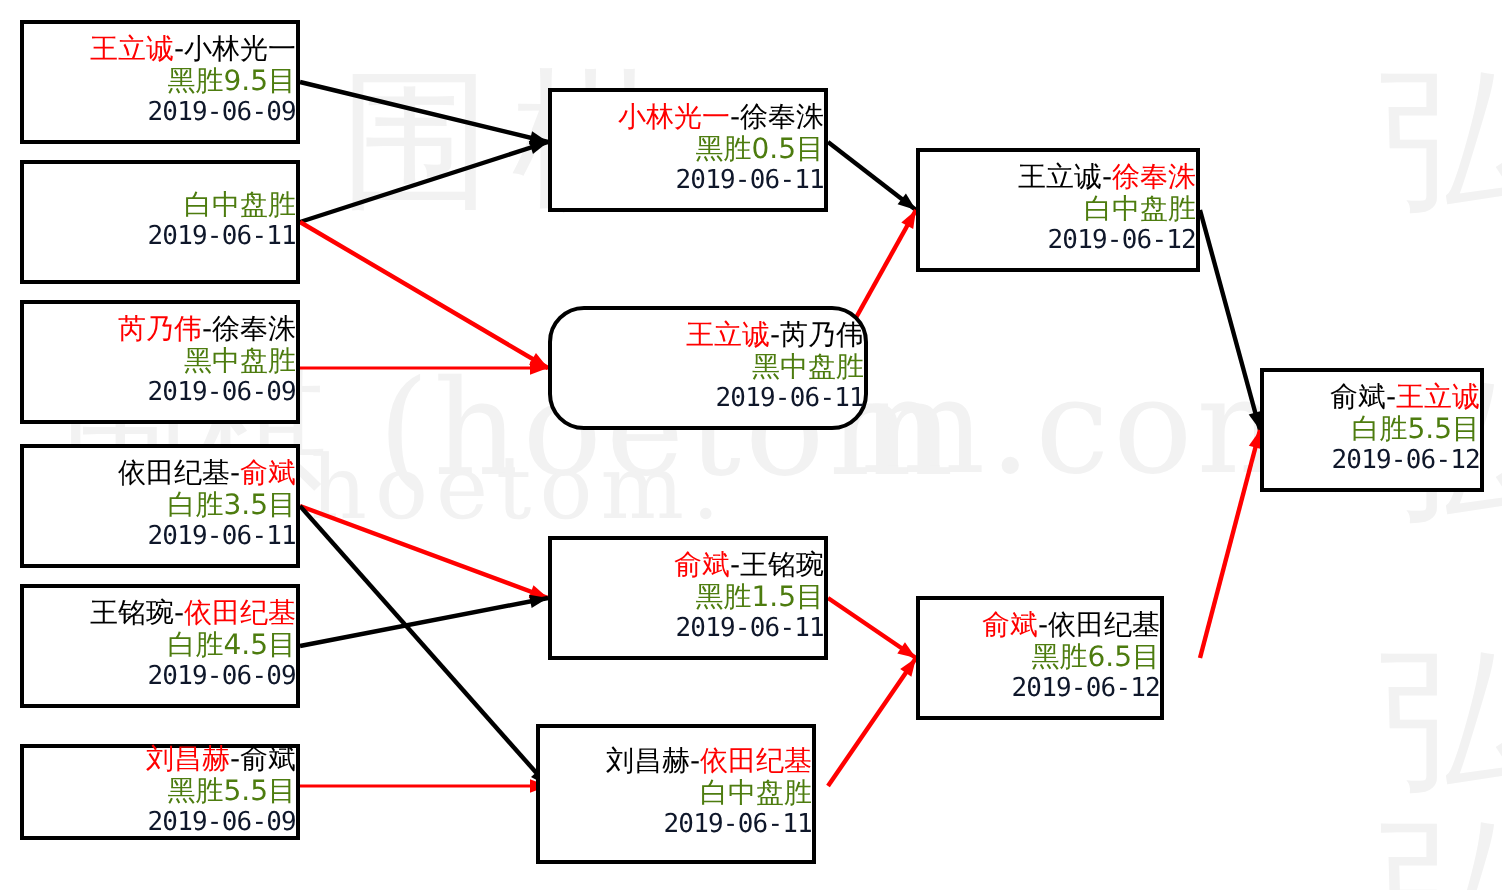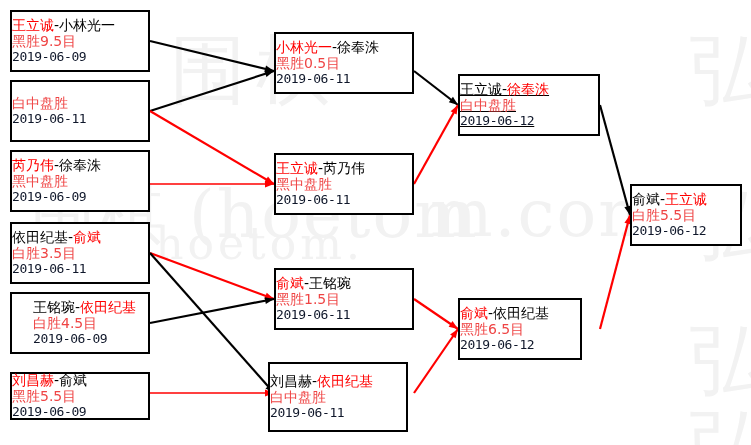--- a/index.html
+++ b/index.html
@@ -40,30 +40,30 @@
   .match{
     position:absolute;
     box-sizing:border-box;
     background:#ffffff;
     border:2px solid #000000;
     z-index:2;
     text-align:center;
     display:flex;
     flex-direction:column;
     justify-content:center;
-    align-items:flex-start;
+    align-items:flex-end;
     line-height:1.08;
   }
   .ln{
     display:block;
     white-space:nowrap;
     font-family:"DejaVu Sans","Liberation Sans",sans-serif;
   }
   .players{ font-size:14px; color:#000000; margin-bottom:1px; }
-  .result { font-size:14px; color:#ef4444; margin-bottom:1px; }
+  .result { font-size:14px; color:#4d7c0f; margin-bottom:1px; }
   .date   { font-size:13px; color:#0f172a; font-family:"DejaVu Sans Mono","Liberation Mono",monospace; letter-spacing:-0.4px;}
   .win    { color:#ff0000; }
   .lose   { color:#000000; }
   .dash   { color:#000000; }
 </style>
 </head>
 <body>
 
 <div id="bracket">
 
@@ -132,41 +132,41 @@
       <div class="match" style="left: 10px; top: 292px; width: 140px; height: 62px; border-color: rgb(0, 0, 0); padding-left: 21px;">
         <span class="ln players"><span class="lose">王铭琬</span><span class="dash">-</span><span class="win">依田纪基</span></span>
         <span class="ln result">白胜4.5目</span>
         <span class="ln date">2019-06-09</span>
       </div>
       <div class="match" style="left: 10px; top: 372px; width: 140px; height: 48px; border-color: rgb(0, 0, 0);">
         <span class="ln players"><span class="win">刘昌赫</span><span class="dash">-</span><span class="lose">俞斌</span></span>
         <span class="ln result">黑胜5.5目</span>
         <span class="ln date">2019-06-09</span>
       </div>
-      <div class="match" style="left: 274px; top: 32px; width: 140px; height: 62px; border-color: rgb(0, 0, 0);">
+      <div class="match" style="left: 274px; top: 44px; width: 140px; height: 62px; border-color: rgb(0, 0, 0);">
         <span class="ln players"><span class="win">小林光一</span><span class="dash">-</span><span class="lose">徐奉洙</span></span>
         <span class="ln result">黑胜0.5目</span>
         <span class="ln date">2019-06-11</span>
       </div>
-      <div class="match" style="left: 274px; top: 153px; width: 140px; height: 62px; border-color: rgb(0, 0, 0);">
+      <div class="match" style="left: 274px; top: 153px; width: 160px; height: 62px; border-color: rgb(0, 0, 0); border-radius: 18px;">
         <span class="ln players"><span class="win">王立诚</span><span class="dash">-</span><span class="lose">芮乃伟</span></span>
         <span class="ln result">黑中盘胜</span>
         <span class="ln date">2019-06-11</span>
       </div>
       <div class="match" style="left: 274px; top: 268px; width: 140px; height: 62px; border-color: rgb(0, 0, 0);">
         <span class="ln players"><span class="win">俞斌</span><span class="dash">-</span><span class="lose">王铭琬</span></span>
         <span class="ln result">黑胜1.5目</span>
         <span class="ln date">2019-06-11</span>
       </div>
       <div class="match" style="left: 268px; top: 362px; width: 140px; height: 70px; border-color: rgb(0, 0, 0);">
         <span class="ln players"><span class="lose">刘昌赫</span><span class="dash">-</span><span class="win">依田纪基</span></span>
         <span class="ln result">白中盘胜</span>
         <span class="ln date">2019-06-11</span>
       </div>
-      <div class="match" style="left: 458px; top: 74px; width: 142px; height: 62px; border-color: rgb(0, 0, 0); text-decoration: underline;">
+      <div class="match" style="left: 458px; top: 74px; width: 142px; height: 62px; border-color: rgb(0, 0, 0);">
         <span class="ln players"><span class="lose">王立诚</span><span class="dash">-</span><span class="win">徐奉洙</span></span>
         <span class="ln result">白中盘胜</span>
         <span class="ln date">2019-06-12</span>
       </div>
       <div class="match" style="left: 458px; top: 298px; width: 124px; height: 62px; border-color: rgb(0, 0, 0);">
         <span class="ln players"><span class="win">俞斌</span><span class="dash">-</span><span class="lose">依田纪基</span></span>
         <span class="ln result">黑胜6.5目</span>
         <span class="ln date">2019-06-12</span>
       </div>
       <div class="match" style="left: 630px; top: 184px; width: 112px; height: 62px; border-color: rgb(0, 0, 0);">

